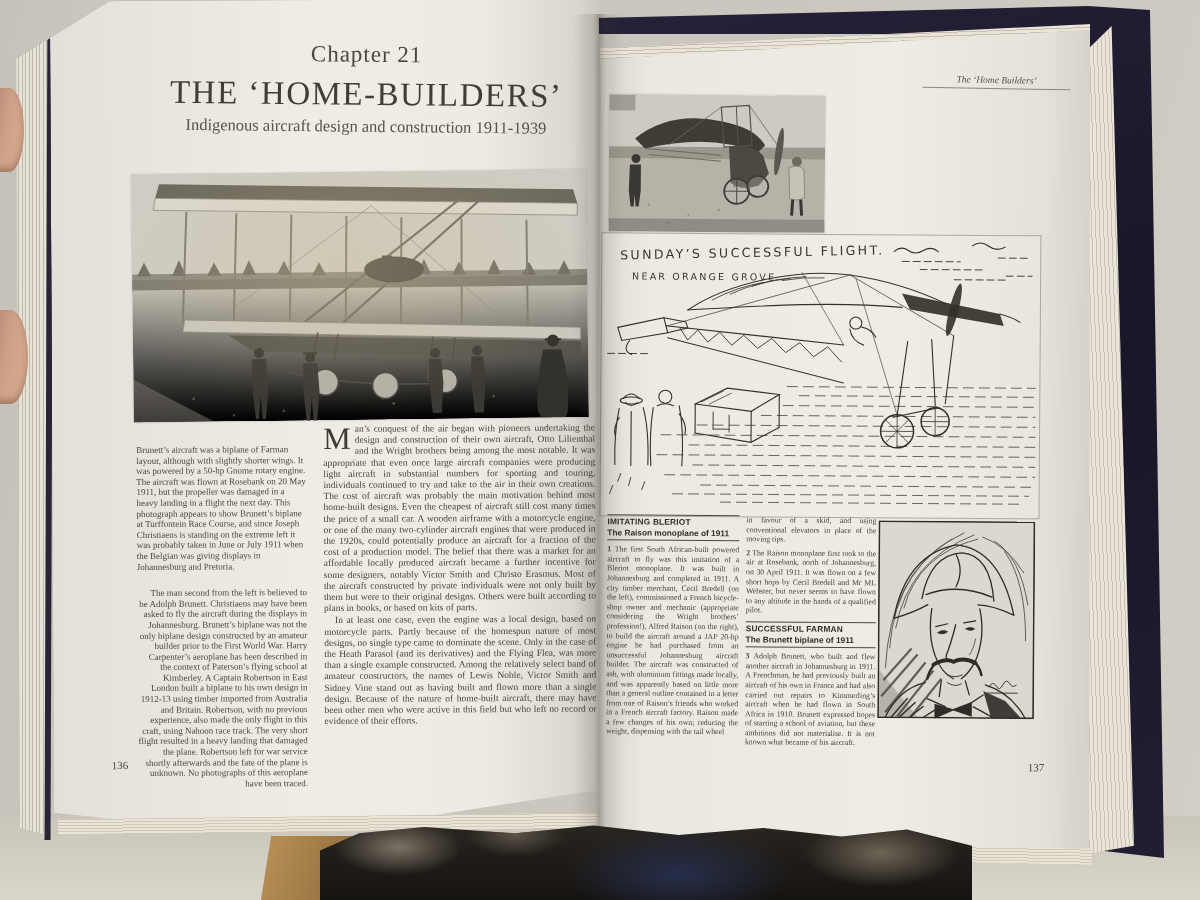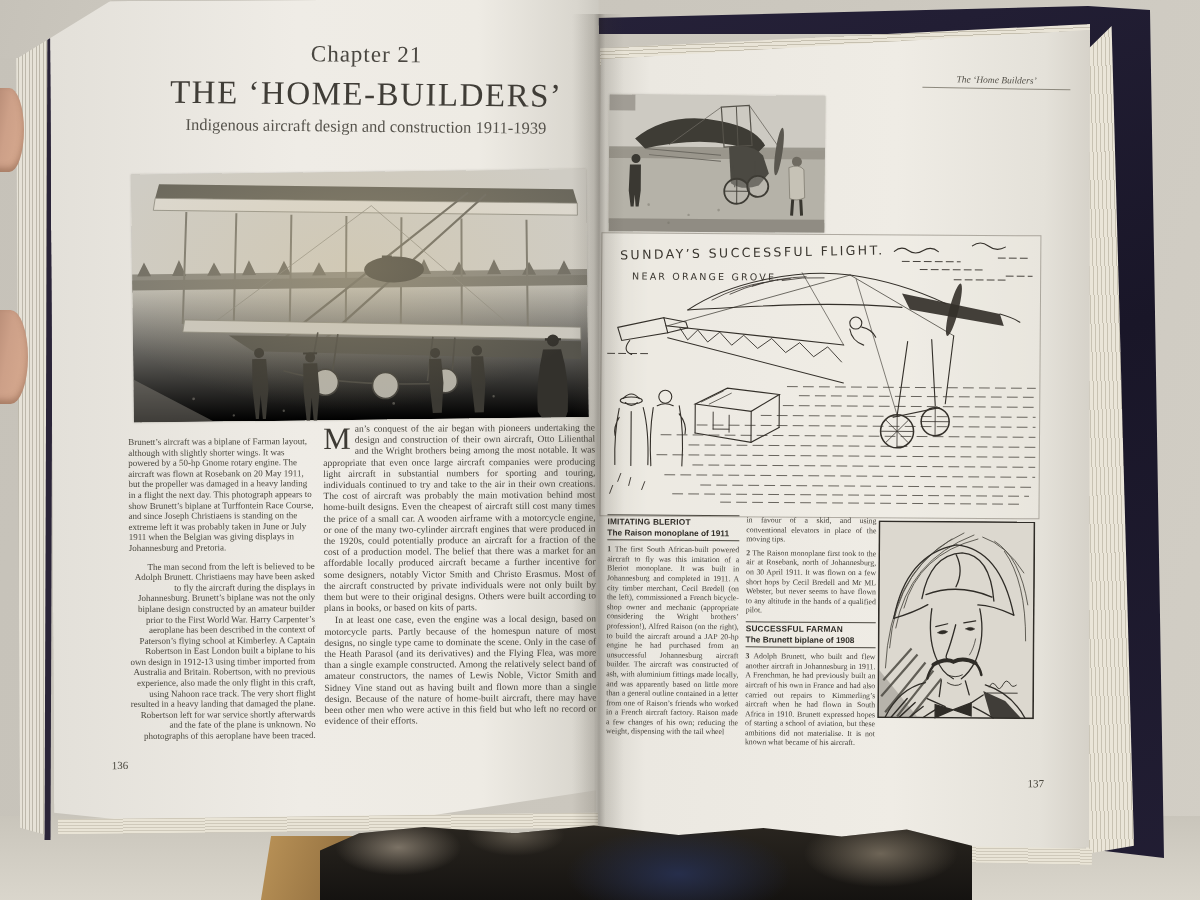--- a/index.html
+++ b/index.html
@@ -56,30 +56,30 @@
   .corner-tl{left:0;top:0;width:112px;height:58px;
     background:linear-gradient(105deg,#c6c2b9,#cbc7be);
     clip-path:polygon(0 0,100% 0,16% 100%,0 100%);}
   
   .lp-header{left:60px;top:42px;width:512px;text-align:center;transform:rotate(.9deg);color:#44413b;}
   .chapter-label{font-size:23px;letter-spacing:1px;color:#4a4741;}
   .chapter-title{font-size:33px;letter-spacing:1.5px;margin-top:8px;color:#403d37;}
   .chapter-subtitle{font-size:16.5px;margin-top:4px;color:#56534c;}
   .lp-photo{left:81px;top:172px;transform:rotate(-.4deg);box-shadow:0 0 2px rgba(80,75,65,.3);}
   .lp-caption{left:68px;top:428px;width:202px;font-size:9px;line-height:10.6px;color:#4b483f;}
-  .lp-caption p{margin:8px;font-family:Liberation Serif, serif;}
+  .lp-caption p{margin:16px;font-family:Liberation Serif, serif;}
   .lp-caption p.indent{text-indent:9px;text-align:right;}
   .lp-main{left:271px;top:424px;width:272px;font-size:9.5px;line-height:11.2px;
     text-align:justify;color:#46433c;}
   .lp-main p{margin:0;}
   .lp-main p.indent{text-indent:11px;margin-top:1px;}
   .dropcap{float:left;font-size:31px;line-height:25px;padding:2px 4px 0 0;color:#3d3a34;}
   .folio{font-size:11px;color:#4b483f;}
   .folio-left{left:58px;top:758px;}
-  .folio-right{left:432px;top:748px;}
+  .folio-right{left:432px;top:732px;}
   
   .running-header{left:322px;top:46px;width:148px;text-align:center;
     font-style:italic;font-size:9.5px;color:#55524a;padding-bottom:3px;
     border-bottom:1px solid #8d897e;transform:rotate(.6deg);}
   .rp-photo{left:9px;top:68px;box-shadow:0 0 2px rgba(80,75,65,.3);}
   .rp-drawing{left:2px;top:206px;border:1px solid rgba(98,92,80,.45);background:rgba(240,237,229,.35);}
   .rp-col{font-size:7.8px;line-height:9.6px;text-align:justify;color:#45423b;}
   .rp-col p{margin:0 0 4px;}
   .col1{left:10px;top:488px;width:132px;}
   .col2{left:149px;top:488px;width:130px;}
@@ -297,21 +297,21 @@
   <div class="abs rp-col col1">
     <div class="sec-head">IMITATING BLERIOT</div>
     <div class="sec-sub">The Raison monoplane of 1911</div>
     <p><span class="inum">1</span>&nbsp;<span>The first South African-built powered aircraft to fly was this imitation of a Bleriot monoplane. It was built in Johannesburg and completed in 1911. A city timber merchant, Cecil Bredell (on the left), commissioned a French bicycle-shop owner and mechanic (appropriate considering the Wright brothers’ profession!), Alfred Raison (on the right), to build the aircraft around a JAP 20-hp engine he had purchased from an unsuccessful Johannesburg aircraft builder. The aircraft was constructed of ash, with aluminium fittings made locally, and was apparently based on little more than a general outline contained in a letter from one of Raison’s friends who worked in a French aircraft factory. Raison made a few changes of his own; reducing the weight, dispensing with the tail wheel</span></p>
   </div>
 
   <div class="abs rp-col col2">
     <p>in favour of a skid, and using conventional elevators in place of the moving tips.</p>
     <p><span class="inum">2</span>&nbsp;<span>The Raison monoplane first took to the air at Rosebank, north of Johannesburg, on 30 April 1911. It was flown on a few short hops by Cecil Bredell and Mr ML Webster, but never seems to have flown to any altitude in the hands of a qualified pilot.</span></p>
     <div class="sec-head" style="margin-top:6px;">SUCCESSFUL FARMAN</div>
-    <div class="sec-sub">The Brunett biplane of 1908</div>
+    <div class="sec-sub">The Brunett biplane of 1911</div>
     <p><span class="inum">3</span>&nbsp;<span>Adolph Brunett, who built and flew another aircraft in Johannesburg in 1911. A Frenchman, he had previously built an aircraft of his own in France and had also carried out repairs to Kimmerling’s aircraft when he had flown in South Africa in 1910. Brunett expressed hopes of starting a school of aviation, but these ambitions did not materialise. It is not known what became of his aircraft.</span></p>
   </div>
 
   <svg class="abs portrait" width="157" height="198" viewBox="0 0 157 198">
     <rect x="1" y="1" width="155" height="196" fill="#dcd8cf" stroke="#2f2c27" stroke-width="1.6"></rect>
     <g fill="none" stroke="#3b3831" stroke-width=".9" opacity=".85">
       <path d="M12,128 Q18,44 86,12 M8,148 Q12,54 74,18 M18,108 Q30,40 96,14 M26,88 Q40,34 100,18"></path>
       <path d="M146,52 Q128,24 104,16 M150,84 Q142,36 116,20 M148,120 Q148,60 126,30"></path>
       <g stroke-width="2.2" opacity=".9">
         <path d="M6,160 L34,128 M4,176 L40,134 M8,192 L48,142 M20,196 L56,150 M34,196 L64,158"></path>

